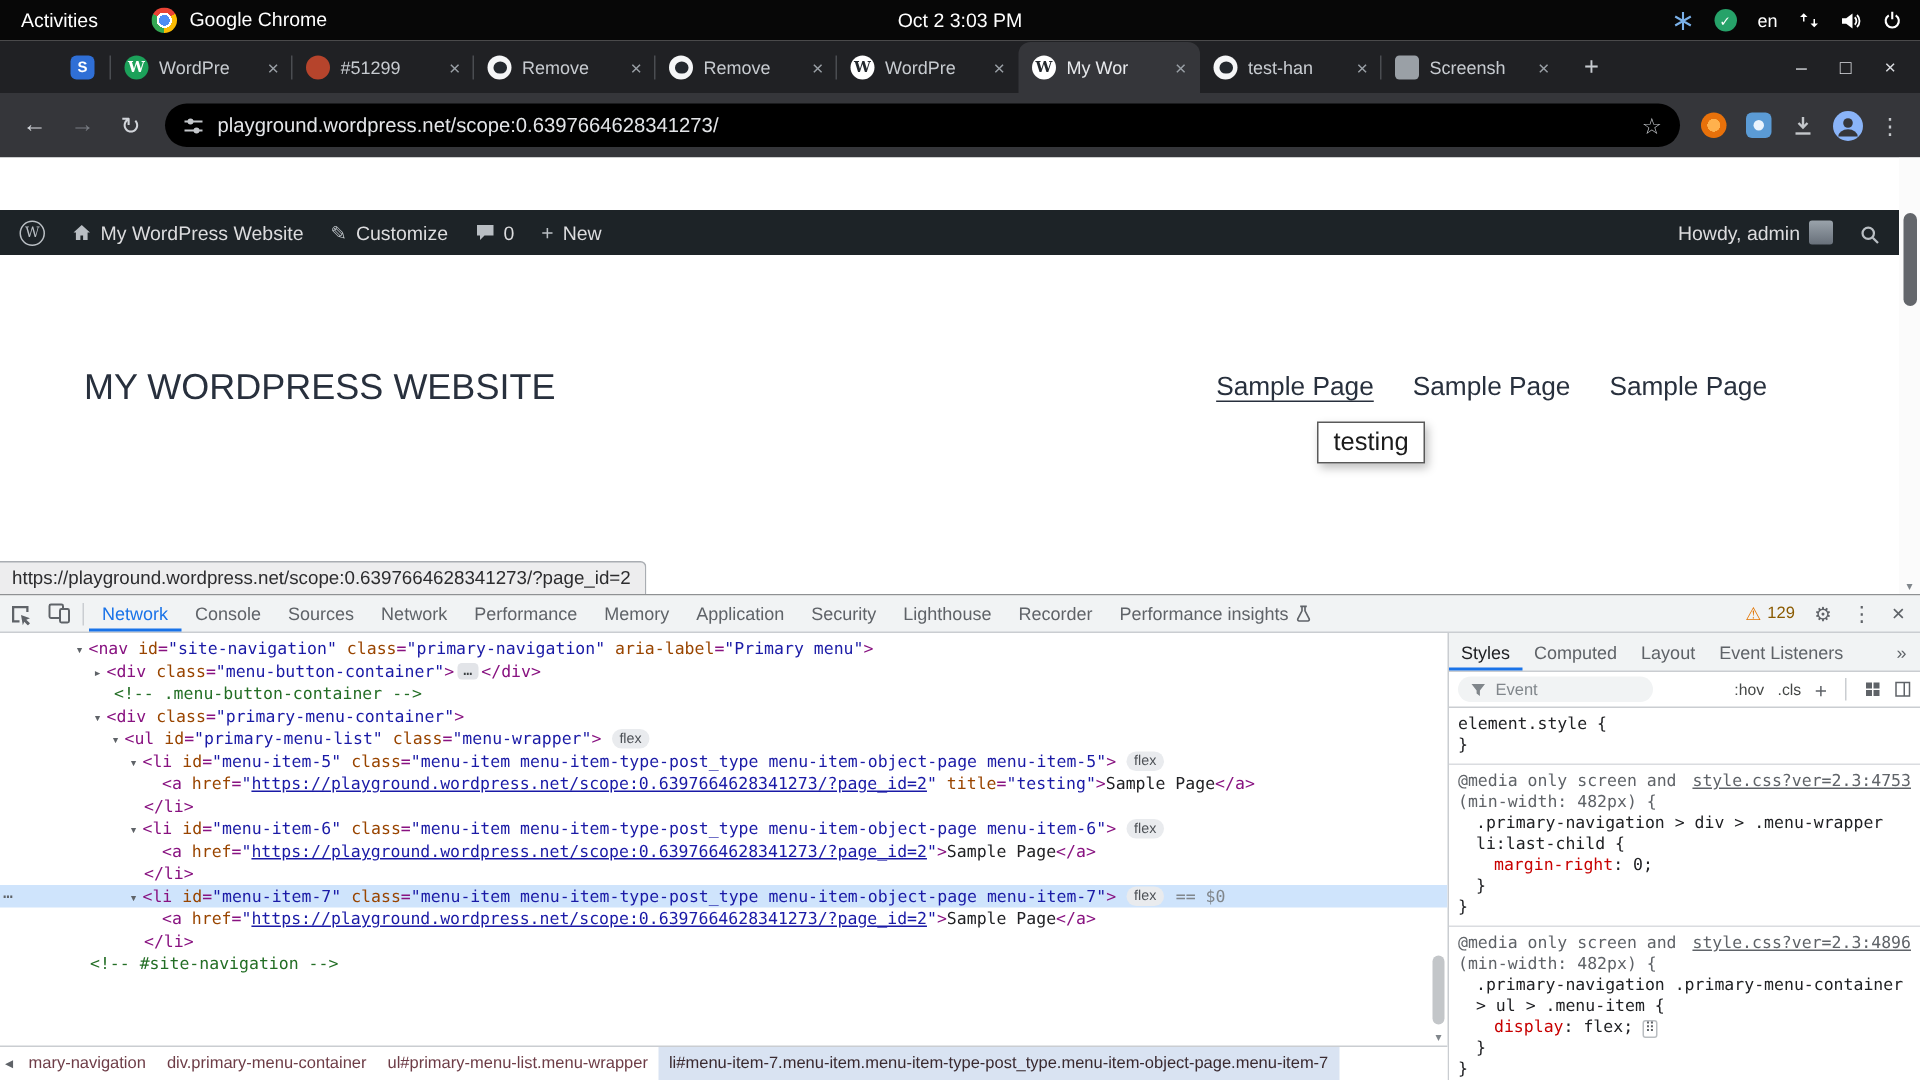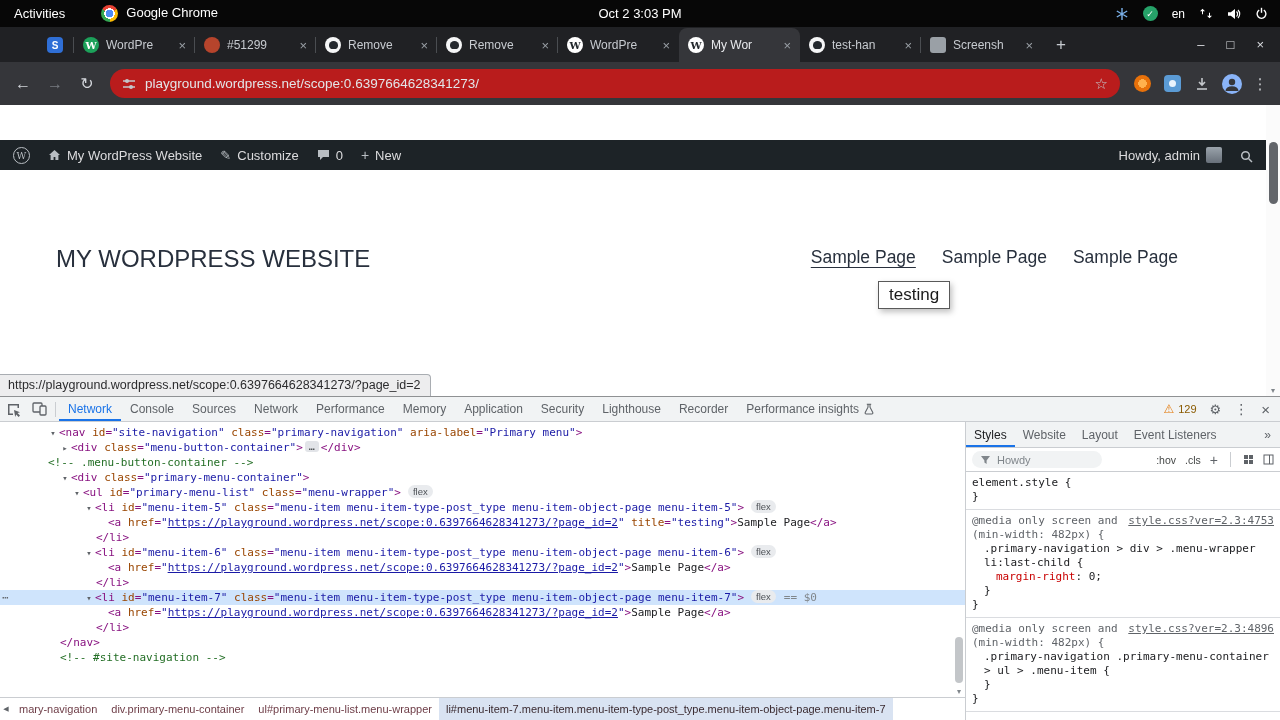--- a/index.html
+++ b/index.html
@@ -37,21 +37,21 @@
 .github-icon::after{content:"";width:9px;height:8px;background:#24292f;border-radius:50% 50% 45% 45%}
 .wordpress-icon{background:#fff;color:#23282d}
 .screenshot-icon{background:#9aa0a6;border-radius:3px}
 .newtab{width:30px;height:30px;display:flex;align-items:center;justify-content:center;color:#c7cbd0;font-size:17px;margin:0 0 2px 4px}
 .wincontrols{margin-left:auto;display:flex;align-items:center;gap:22px;padding-right:16px;color:#dadce0;font-size:13px;height:100%}
 
 
 #toolbar{height:43px;background:#35363a;display:flex;align-items:center;padding:0 8px;gap:2px}
 .navbtn{width:30px;height:30px;display:flex;align-items:center;justify-content:center;color:#d2d5da;font-size:16px}
 .navbtn.dim{color:#787c82}
-.omnibox{flex:1;height:29px;background:#b91c1c;border-radius:15px;display:flex;align-items:center;padding:0 12px;margin:0 6px;gap:9px;min-width:0}
+.omnibox{flex:1;height:29px;background:#000000;border-radius:15px;display:flex;align-items:center;padding:0 12px;margin:0 6px;gap:9px;min-width:0}
 .url{color:#e3e5e8;font-size:13.5px;flex:1;white-space:nowrap;overflow:hidden}
 .star{color:#c4c7cb;font-size:15px}
 .tbicon{width:28px;display:flex;align-items:center;justify-content:center}
 .ext{width:17px;height:17px;flex:none}
 .ext-orange{border-radius:50%;background:radial-gradient(circle,#ffb14d 0 35%,#e8710a 36%)}
 .ext-blue{border-radius:4px;background:#5b9bd5;position:relative}
 .ext-blue::after{content:"";position:absolute;left:5px;top:5px;width:7px;height:7px;border-radius:50%;background:#eaf3fc}
 .kebab{color:#c4c7cb;font-size:15px;width:24px;text-align:center}
 
 
@@ -390,67 +390,66 @@
         <span class="dt-gear">⚙</span>
         <span class="dt-kebab">⋮</span>
         <span class="dt-close">×</span>
       </div>
     </div>
     <div id="dtBody">
       <div id="elementsPane">
         <div id="domTree">
             <div class="tree-row"><span class="tree-line" style="padding-left: 60px;"><span class="twisty">▾</span><span class="code"><span class="tk-t">&lt;nav</span> <span class="tk-a">id</span><span class="tk-t">=</span><span class="tk-v">"site-navigation"</span> <span class="tk-a">class</span><span class="tk-t">=</span><span class="tk-v">"primary-navigation"</span> <span class="tk-a">aria-label</span><span class="tk-t">=</span><span class="tk-v">"Primary menu"</span><span class="tk-t">&gt;</span></span></span></div>
             <div class="tree-row"><span class="tree-line" style="padding-left: 72px;"><span class="twisty">▸</span><span class="code"><span class="tk-t">&lt;div</span> <span class="tk-a">class</span><span class="tk-t">=</span><span class="tk-v">"menu-button-container"</span><span class="tk-t">&gt;</span></span><span class="inline-dots">…</span><span class="code"><span class="tk-t">&lt;/div</span><span class="tk-t">&gt;</span></span></span></div>
-            <div class="tree-row"><span class="tree-line" style="padding-left: 48px; text-align: right;"><span class="code"><span class="tk-c">&lt;!-- .menu-button-container --&gt;</span></span></span></div>
+            <div class="tree-row"><span class="tree-line" style="padding-left: 76px; text-align: right;"><span class="code"><span class="tk-c">&lt;!-- .menu-button-container --&gt;</span></span></span></div>
             <div class="tree-row"><span class="tree-line" style="padding-left: 72px;"><span class="twisty">▾</span><span class="code"><span class="tk-t">&lt;div</span> <span class="tk-a">class</span><span class="tk-t">=</span><span class="tk-v">"primary-menu-container"</span><span class="tk-t">&gt;</span></span></span></div>
             <div class="tree-row"><span class="tree-line" style="padding-left: 84px;"><span class="twisty">▾</span><span class="code"><span class="tk-t">&lt;ul</span> <span class="tk-a">id</span><span class="tk-t">=</span><span class="tk-v">"primary-menu-list"</span> <span class="tk-a">class</span><span class="tk-t">=</span><span class="tk-v">"menu-wrapper"</span><span class="tk-t">&gt;</span></span><span class="badge">flex</span></span></div>
             <div class="tree-row"><span class="tree-line" style="padding-left: 96px;"><span class="twisty">▾</span><span class="code"><span class="tk-t">&lt;li</span> <span class="tk-a">id</span><span class="tk-t">=</span><span class="tk-v">"menu-item-5"</span> <span class="tk-a">class</span><span class="tk-t">=</span><span class="tk-v">"menu-item menu-item-type-post_type menu-item-object-page menu-item-5"</span><span class="tk-t">&gt;</span></span><span class="badge">flex</span></span></div>
             <div class="tree-row"><span class="tree-line" style="padding-left: 108px;"><span class="code"><span class="tk-t">&lt;a</span> <span class="tk-a">href</span><span class="tk-t">=</span><span class="tk-v">"<span class="tk-link">https://playground.wordpress.net/scope:0.6397664628341273/?page_id=2</span>"</span> <span class="tk-a">title</span><span class="tk-t">=</span><span class="tk-v">"testing"</span><span class="tk-t">&gt;</span>Sample Page<span class="tk-t">&lt;/a</span><span class="tk-t">&gt;</span></span></span></div>
             <div class="tree-row"><span class="tree-line" style="padding-left: 96px;"><span class="code"><span class="tk-t">&lt;/li</span><span class="tk-t">&gt;</span></span></span></div>
             <div class="tree-row"><span class="tree-line" style="padding-left: 96px;"><span class="twisty">▾</span><span class="code"><span class="tk-t">&lt;li</span> <span class="tk-a">id</span><span class="tk-t">=</span><span class="tk-v">"menu-item-6"</span> <span class="tk-a">class</span><span class="tk-t">=</span><span class="tk-v">"menu-item menu-item-type-post_type menu-item-object-page menu-item-6"</span><span class="tk-t">&gt;</span></span><span class="badge">flex</span></span></div>
             <div class="tree-row"><span class="tree-line" style="padding-left: 108px;"><span class="code"><span class="tk-t">&lt;a</span> <span class="tk-a">href</span><span class="tk-t">=</span><span class="tk-v">"<span class="tk-link">https://playground.wordpress.net/scope:0.6397664628341273/?page_id=2</span>"</span><span class="tk-t">&gt;</span>Sample Page<span class="tk-t">&lt;/a</span><span class="tk-t">&gt;</span></span></span></div>
             <div class="tree-row"><span class="tree-line" style="padding-left: 96px;"><span class="code"><span class="tk-t">&lt;/li</span><span class="tk-t">&gt;</span></span></span></div>
             <div class="tree-row selected"><span class="row-menu">⋯</span><span class="tree-line" style="padding-left: 96px;"><span class="twisty">▾</span><span class="code"><span class="tk-t">&lt;li</span> <span class="tk-a">id</span><span class="tk-t">=</span><span class="tk-v">"menu-item-7"</span> <span class="tk-a">class</span><span class="tk-t">=</span><span class="tk-v">"menu-item menu-item-type-post_type menu-item-object-page menu-item-7"</span><span class="tk-t">&gt;</span></span><span class="badge">flex</span><span class="annot">== $0</span></span></div>
             <div class="tree-row"><span class="tree-line" style="padding-left: 108px;"><span class="code"><span class="tk-t">&lt;a</span> <span class="tk-a">href</span><span class="tk-t">=</span><span class="tk-v">"<span class="tk-link">https://playground.wordpress.net/scope:0.6397664628341273/?page_id=2</span>"</span><span class="tk-t">&gt;</span>Sample Page<span class="tk-t">&lt;/a</span><span class="tk-t">&gt;</span></span></span></div>
             <div class="tree-row"><span class="tree-line" style="padding-left: 96px;"><span class="code"><span class="tk-t">&lt;/li</span><span class="tk-t">&gt;</span></span></span></div>
-            <div class="tree-row"><span class="tree-line" style="padding-left: 60px;"><span class="code"><span class="tk-t">&lt;/nav</span><span class="tk-t">&gt;</span></span></span></div>
             <div class="tree-row"><span class="tree-line" style="padding-left: 60px;"><span class="code"><span class="tk-c">&lt;!-- #site-navigation --&gt;</span></span></span></div>
           </div>
         <div id="treeScroll">
           <span class="thumb"></span>
           <span class="sdown">▾</span>
         </div>
         <div id="crumbBar">
           <span class="crumb-scroll">◀</span>
           <span id="crumbs">
               <span class="crumb">mary-navigation</span>
               <span class="crumb">div.primary-menu-container</span>
               <span class="crumb">ul#primary-menu-list.menu-wrapper</span>
               <span class="crumb selected">li#menu-item-7.menu-item.menu-item-type-post_type.menu-item-object-page.menu-item-7</span>
             </span>
         </div>
       </div>
       <div id="stylesPane">
         <div id="spTabs">
           <span id="spTabsInner">
               <div class="sp-tab active">Styles</div>
-              <div class="sp-tab">Website</div>
+              <div class="sp-tab">Computed</div>
               <div class="sp-tab">Layout</div>
               <div class="sp-tab">Event Listeners</div>
             </span>
           <span class="sp-more">»</span>
         </div>
         <div id="spFilter">
           <span class="filter-pill">
             <span>
                 <svg width="11" height="10" viewBox="0 0 11 10">
                   <path d="M1 1h9L6.6 5.4V9L4.4 7.4V5.4z" fill="#80868b"></path>
                 </svg>
               </span>
-            <span>Howdy</span>
+            <span>Event</span>
           </span>
           <span class="sp-toggles">
             <span>:hov</span>
             <span>.cls</span>
             <span class="sp-plus">+</span>
             <span class="vsep"></span>
             <span>
                 <svg width="11" height="11" viewBox="0 0 11 11">
                   <path d="M1 1h4v4H1zM6 1h4v4H6zM1 6h4v4H1zM6 6h4v4H6z" fill="#5f6368"></path>
                 </svg>
@@ -471,20 +470,21 @@
             <div class="sp-section">
               <div class="sp-media"><span class="sp-link">style.css?ver=2.3:4753</span>@media only screen and (min-width: 482px) {</div>
               <div class="sp-selector ind1">.primary-navigation &gt; div &gt; .menu-wrapper li:last-child {</div>
               <div class="sp-prop ind2"><span class="pname">margin-right</span><span class="ppunct">: </span><span class="pval">0</span><span class="ppunct">;</span></div>
               <div class="sp-brace ind1">}</div>
               <div class="sp-brace">}</div>
             </div>
             <div class="sp-section">
               <div class="sp-media"><span class="sp-link">style.css?ver=2.3:4896</span>@media only screen and (min-width: 482px) {</div>
               <div class="sp-selector ind1">.primary-navigation .primary-menu-container &gt; ul &gt; .menu-item {</div>
+              <div class="sp-prop ind2"><span class="pname">display</span><span class="ppunct">: </span><span class="pval">flex</span><span class="ppunct">;</span><span class="flexicon">⠿</span></div>
               <div class="sp-brace ind1">}</div>
               <div class="sp-brace">}</div>
             </div>
           </div>
       </div>
     </div>
   </div>
 
 </div>
 

